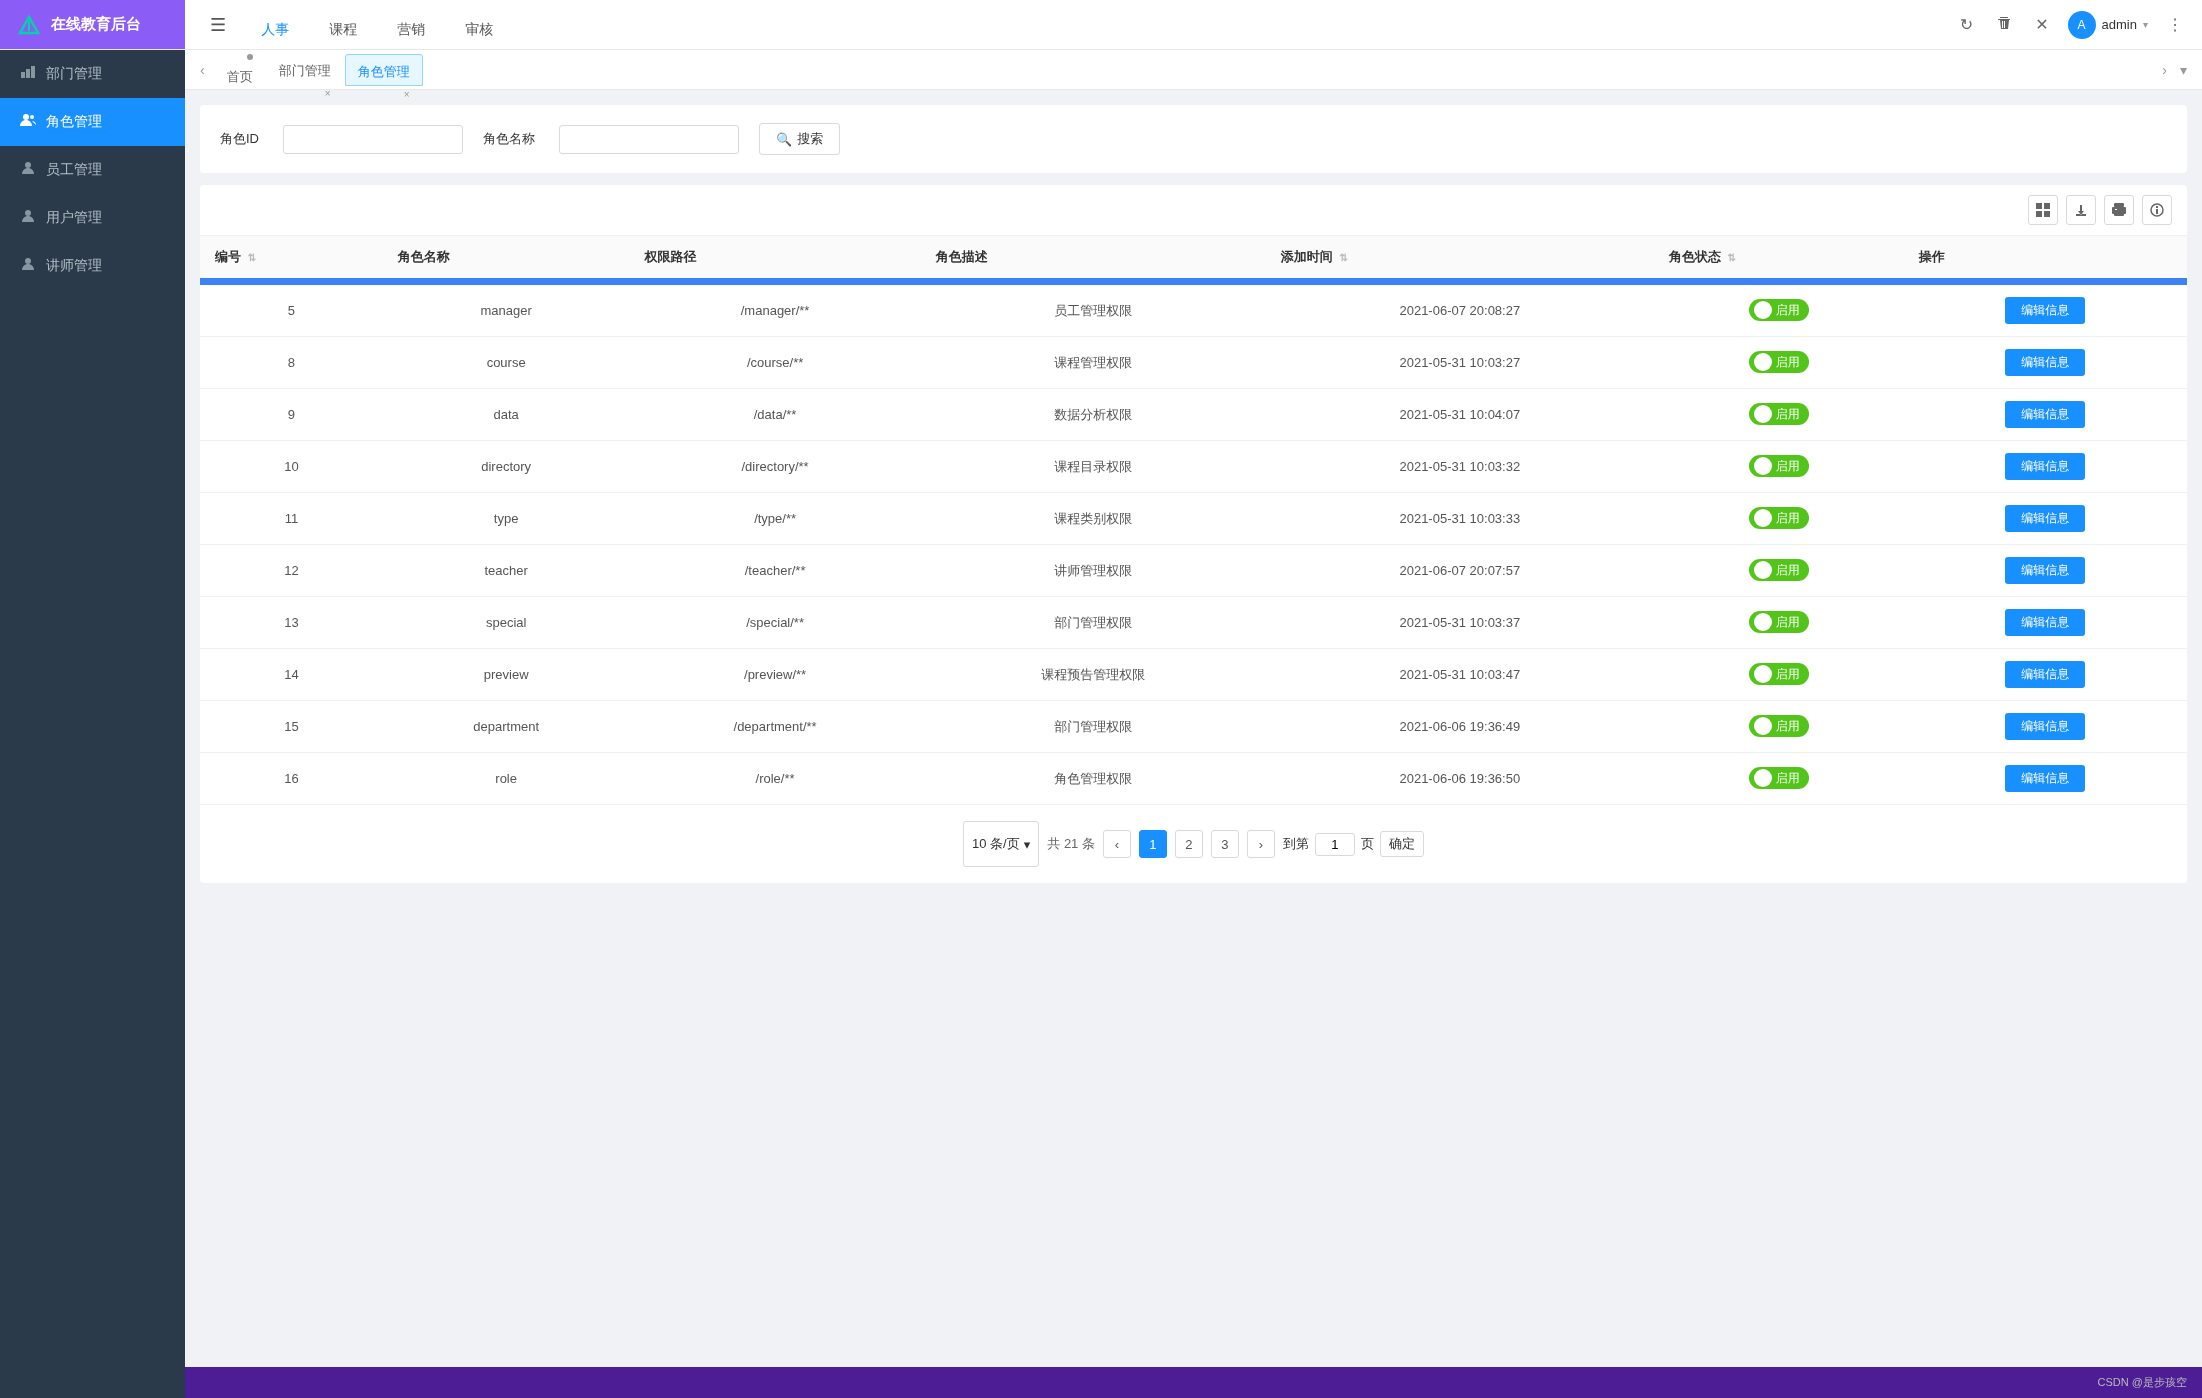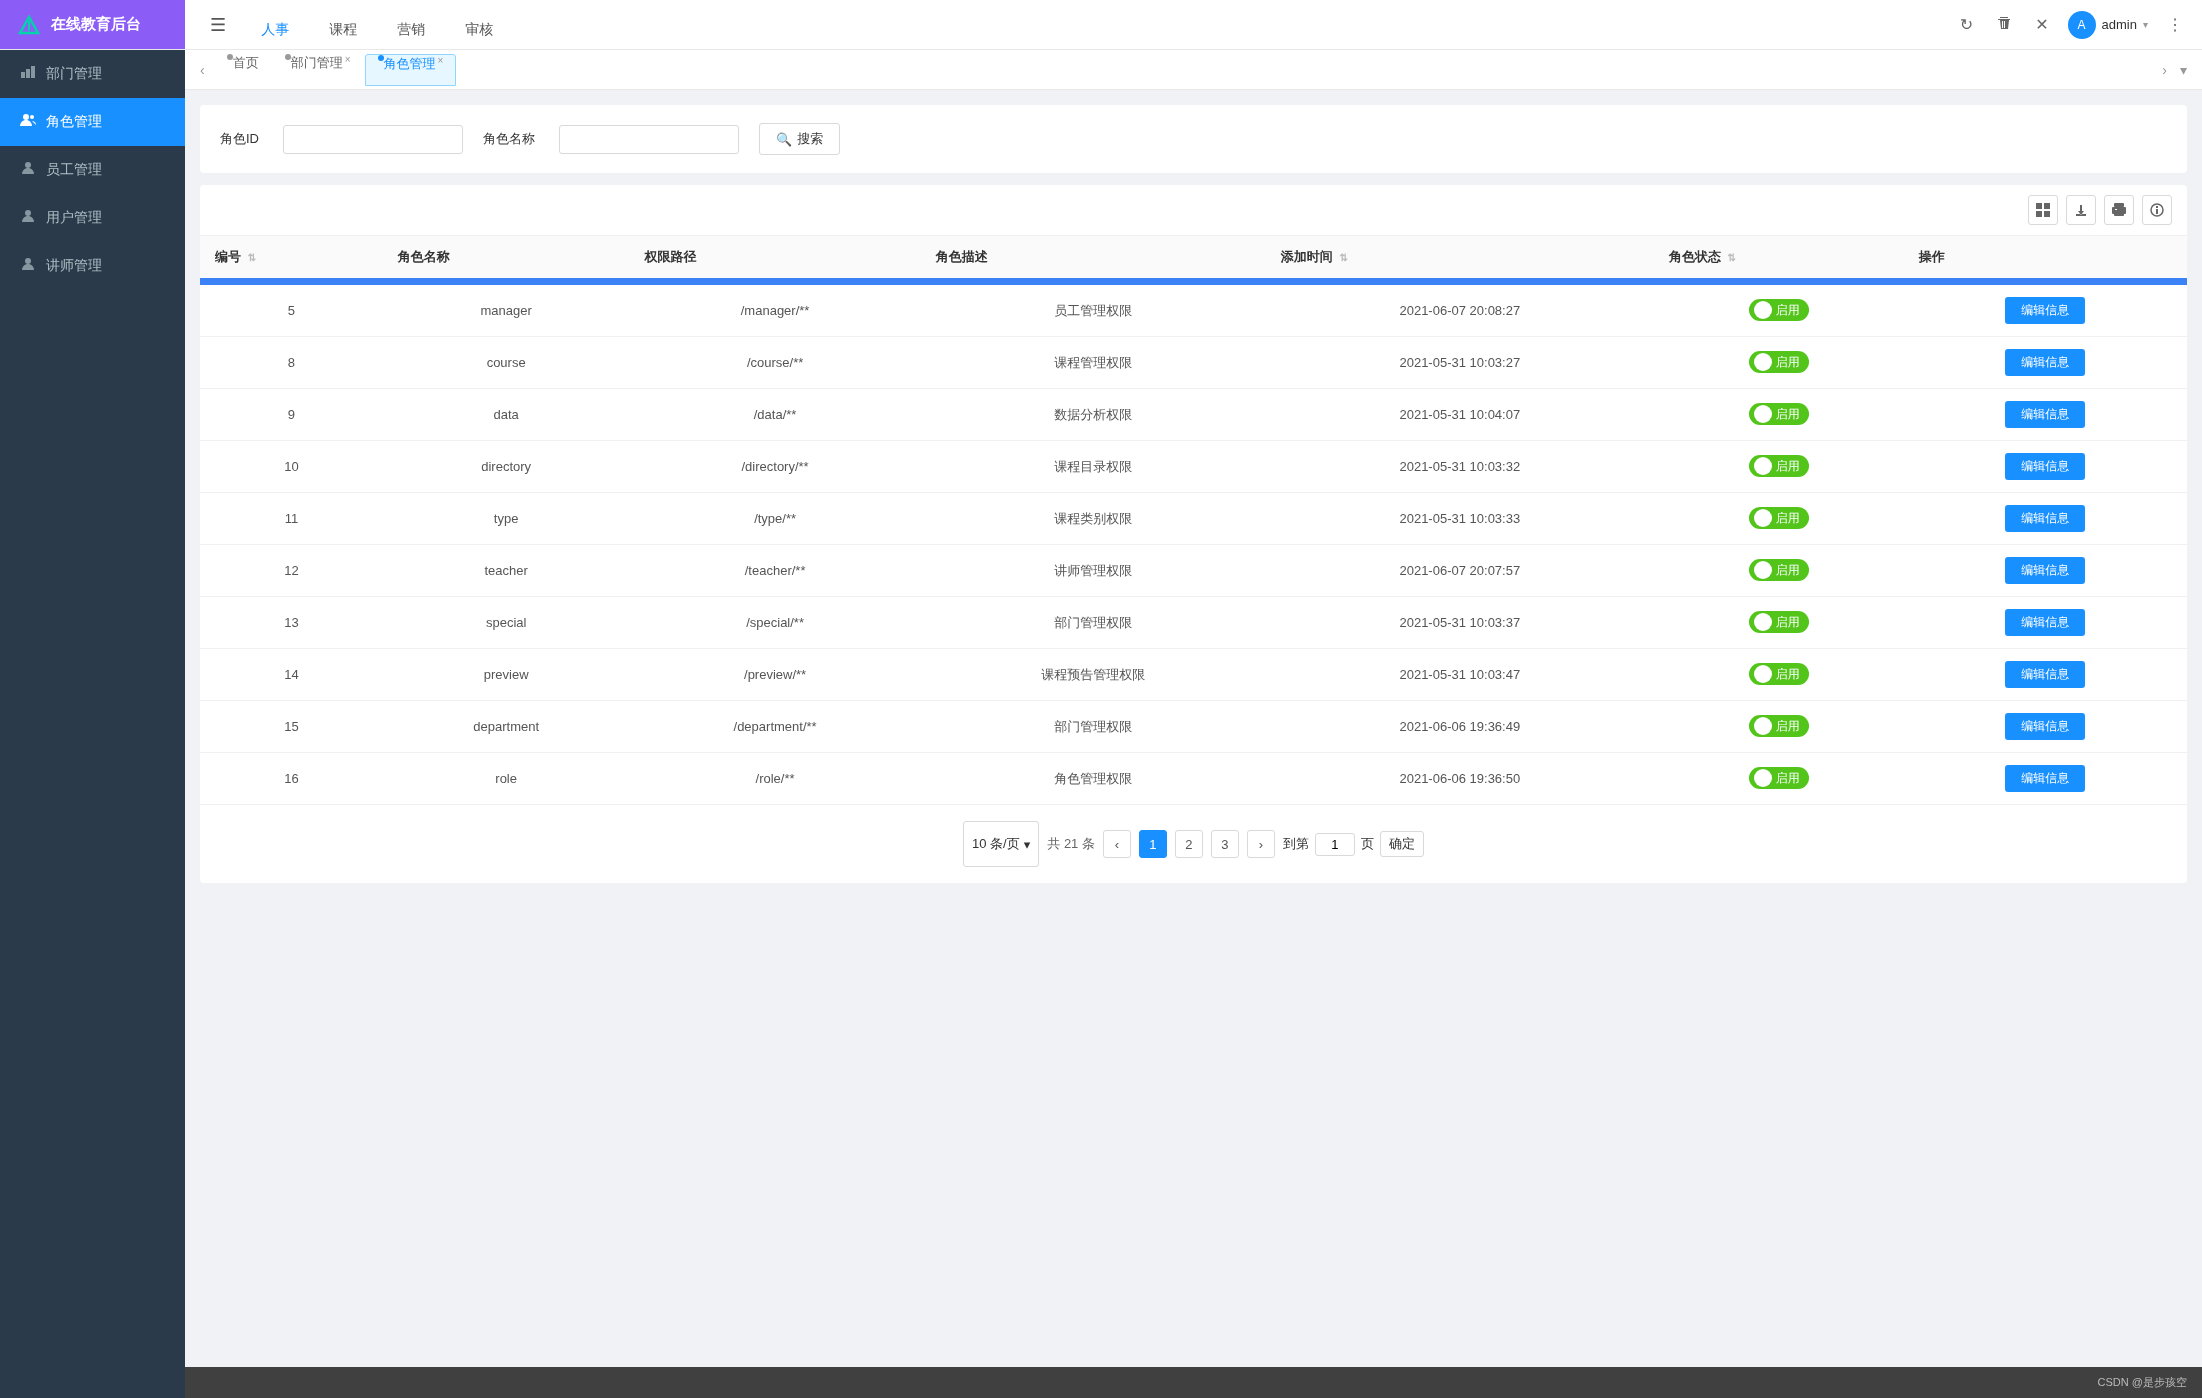--- a/index.html
+++ b/index.html
@@ -148,29 +148,30 @@
     }
     .tab-list {
       display: flex;
       align-items: center;
       flex: 1;
       gap: 2px;
       padding: 0 5px;
     }
     .tab-item {
       display: flex;
-      align-items: flex-start;
+      align-items: flex-end;
       padding: 0 12px;
       height: 32px;
       border-radius: 3px 3px 0 0;
       cursor: pointer;
       color: #666;
       font-size: 13px;
-      gap: 0;
+      gap: 8px;
       white-space: nowrap;
+      flex-direction: column;
     }
     .tab-item.active {
       color: #1890ff;
       background: #e6f7ff;
       border: 1px solid #91d5ff;
     }
     .tab-dot {
       width: 6px; height: 6px;
       border-radius: 50%;
       background: #999;
@@ -379,21 +380,21 @@
       background: #fff;
       color: #333;
     }
 
     
     .footer {
       text-align: right;
       padding: 8px 15px;
       font-size: 11px;
       color: #bbb;
-      background: #404040;
+      background: #4c1d95;
     }
   </style>
 </head>
 <body>
 
 <div class="top-nav">
   <div class="logo-area">
     <svg class="logo-icon" viewBox="0 0 28 28" fill="none">
       <polygon points="5,22 14,6 23,22" fill="none" stroke="#00d4aa" stroke-width="2.5"></polygon>
       <line x1="14" y1="10" x2="14" y2="20" stroke="#00d4aa" stroke-width="2"></line>

